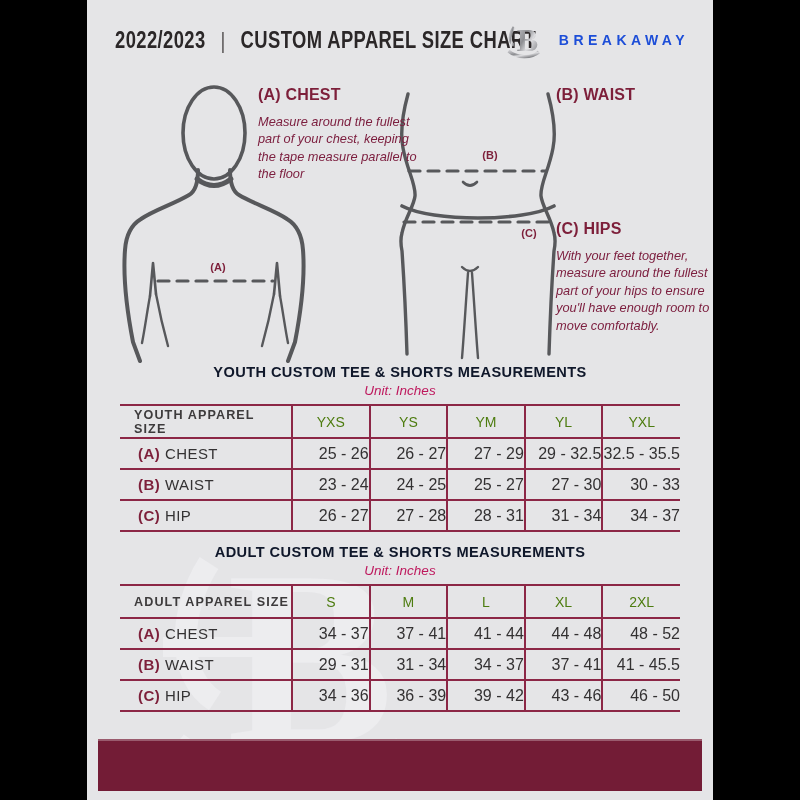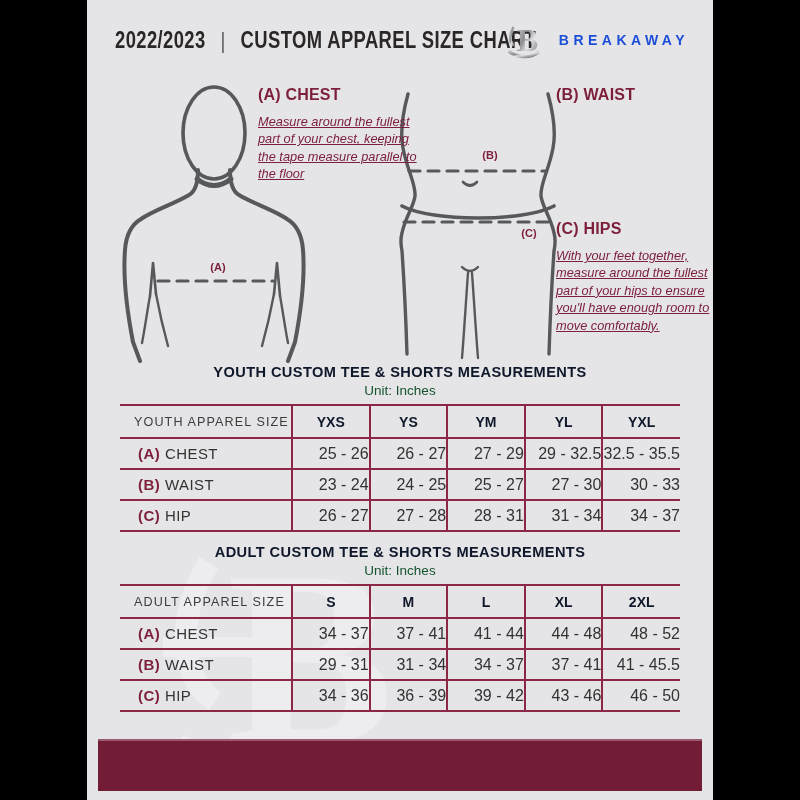--- a/index.html
+++ b/index.html
@@ -11,21 +11,21 @@
   .masthead{position:absolute;left:28px;top:26px;white-space:nowrap;color:#2b2728;
             font-weight:700;font-size:23px;letter-spacing:.5px;
             transform:scale(.8,1.08);transform-origin:left center;}
   .masthead .pipe{font-weight:400;color:#4a4647;margin:0 12px;font-size:21px;}
   .brandbox{position:absolute;right:24px;top:20px;display:flex;align-items:center;gap:10px;}
   .brand-name{font-weight:700;font-size:14px;letter-spacing:4.5px;color:#1d4ed8;}
 
   
   .inst{position:absolute;color:#7d2040;}
   .inst h3{margin:0 0 9px 0;font-size:16px;font-weight:700;letter-spacing:.2px;color:#7d1f3a;}
-  .inst p{margin:0;font-style:italic;font-size:12.8px;line-height:1.36;text-decoration:underline;}
+  .inst p{margin:0;font-style:italic;font-size:12.8px;line-height:1.36;}
   .inst-a{left:171px;top:86px;width:166px;}
   .inst-b{left:469px;top:86px;width:152px;}
   .inst-c{left:469px;top:220px;width:162px;}
 
   
   .fig{position:absolute;}
   .fig-torso{left:20px;top:80px;}
   .fig-waist{left:300px;top:88px;}
   .fig path,.fig ellipse{fill:none;stroke:#57585b;stroke-linecap:round;stroke-linejoin:round;}
   .measure-label{position:absolute;width:30px;text-align:center;font-size:11px;font-weight:700;color:#7d1f3a;}
@@ -34,29 +34,29 @@
   .lbl-c{left:427px;top:227px;}
 
   
   .watermark{position:absolute;left:70px;top:515px;z-index:0;opacity:.8;}
 
   
   .size-section{position:absolute;left:33px;width:560px;text-align:center;z-index:1;}
   .sec-youth{top:364px;}
   .sec-adult{top:544px;}
   .sec-title{font-size:14.6px;font-weight:700;letter-spacing:.4px;color:#0f172a;}
-  .sec-unit{font-size:13.5px;color:#14532d;margin-top:3px;}
+  .sec-unit{font-size:13.5px;font-style:italic;color:#be185d;margin-top:3px;}
   table.sizes{width:100%;border-collapse:collapse;table-layout:fixed;margin-top:6px;
               border-top:2px solid #8c2746;background:transparent;}
   table.sizes col.c0{width:172px;}
   table.sizes tr{border-bottom:2px solid #8c2746;}
   table.sizes th,table.sizes td{border-left:2px solid #8c2746;padding:0;background:transparent;}
   table.sizes th:first-child,table.sizes td:first-child{border-left:none;}
-  table.sizes th{height:33px;font-size:14px;font-weight:700;color:#0f172a;text-align:center;}
-  table.sizes th.size-label-h{font-weight:400;font-size:12.6px;letter-spacing:1.1px;
+  table.sizes th{height:33px;font-size:14px;font-weight:400;color:#4d7c0f;text-align:center;}
+  table.sizes th.size-label-h{font-weight:700;font-size:12.6px;letter-spacing:1.1px;
                               text-align:left;padding-left:14px;color:#3d3b3c;}
   table.sizes td{height:31px;font-size:16px;color:#333132;text-align:right;}
   table.sizes td.rowlabel{text-align:left;padding-left:18px;font-size:15px;letter-spacing:.4px;}
   .pfx{font-weight:700;color:#7d1f3a;margin-right:5px;}
   .rl{color:#343233;margin-top:33px;}
 
   
   .footer-bar{position:absolute;left:11px;top:739px;width:604px;height:52px;background:#731c36;
               box-shadow:inset 0 2px 0 rgba(255,255,255,.28);z-index:2;}
 </style>

